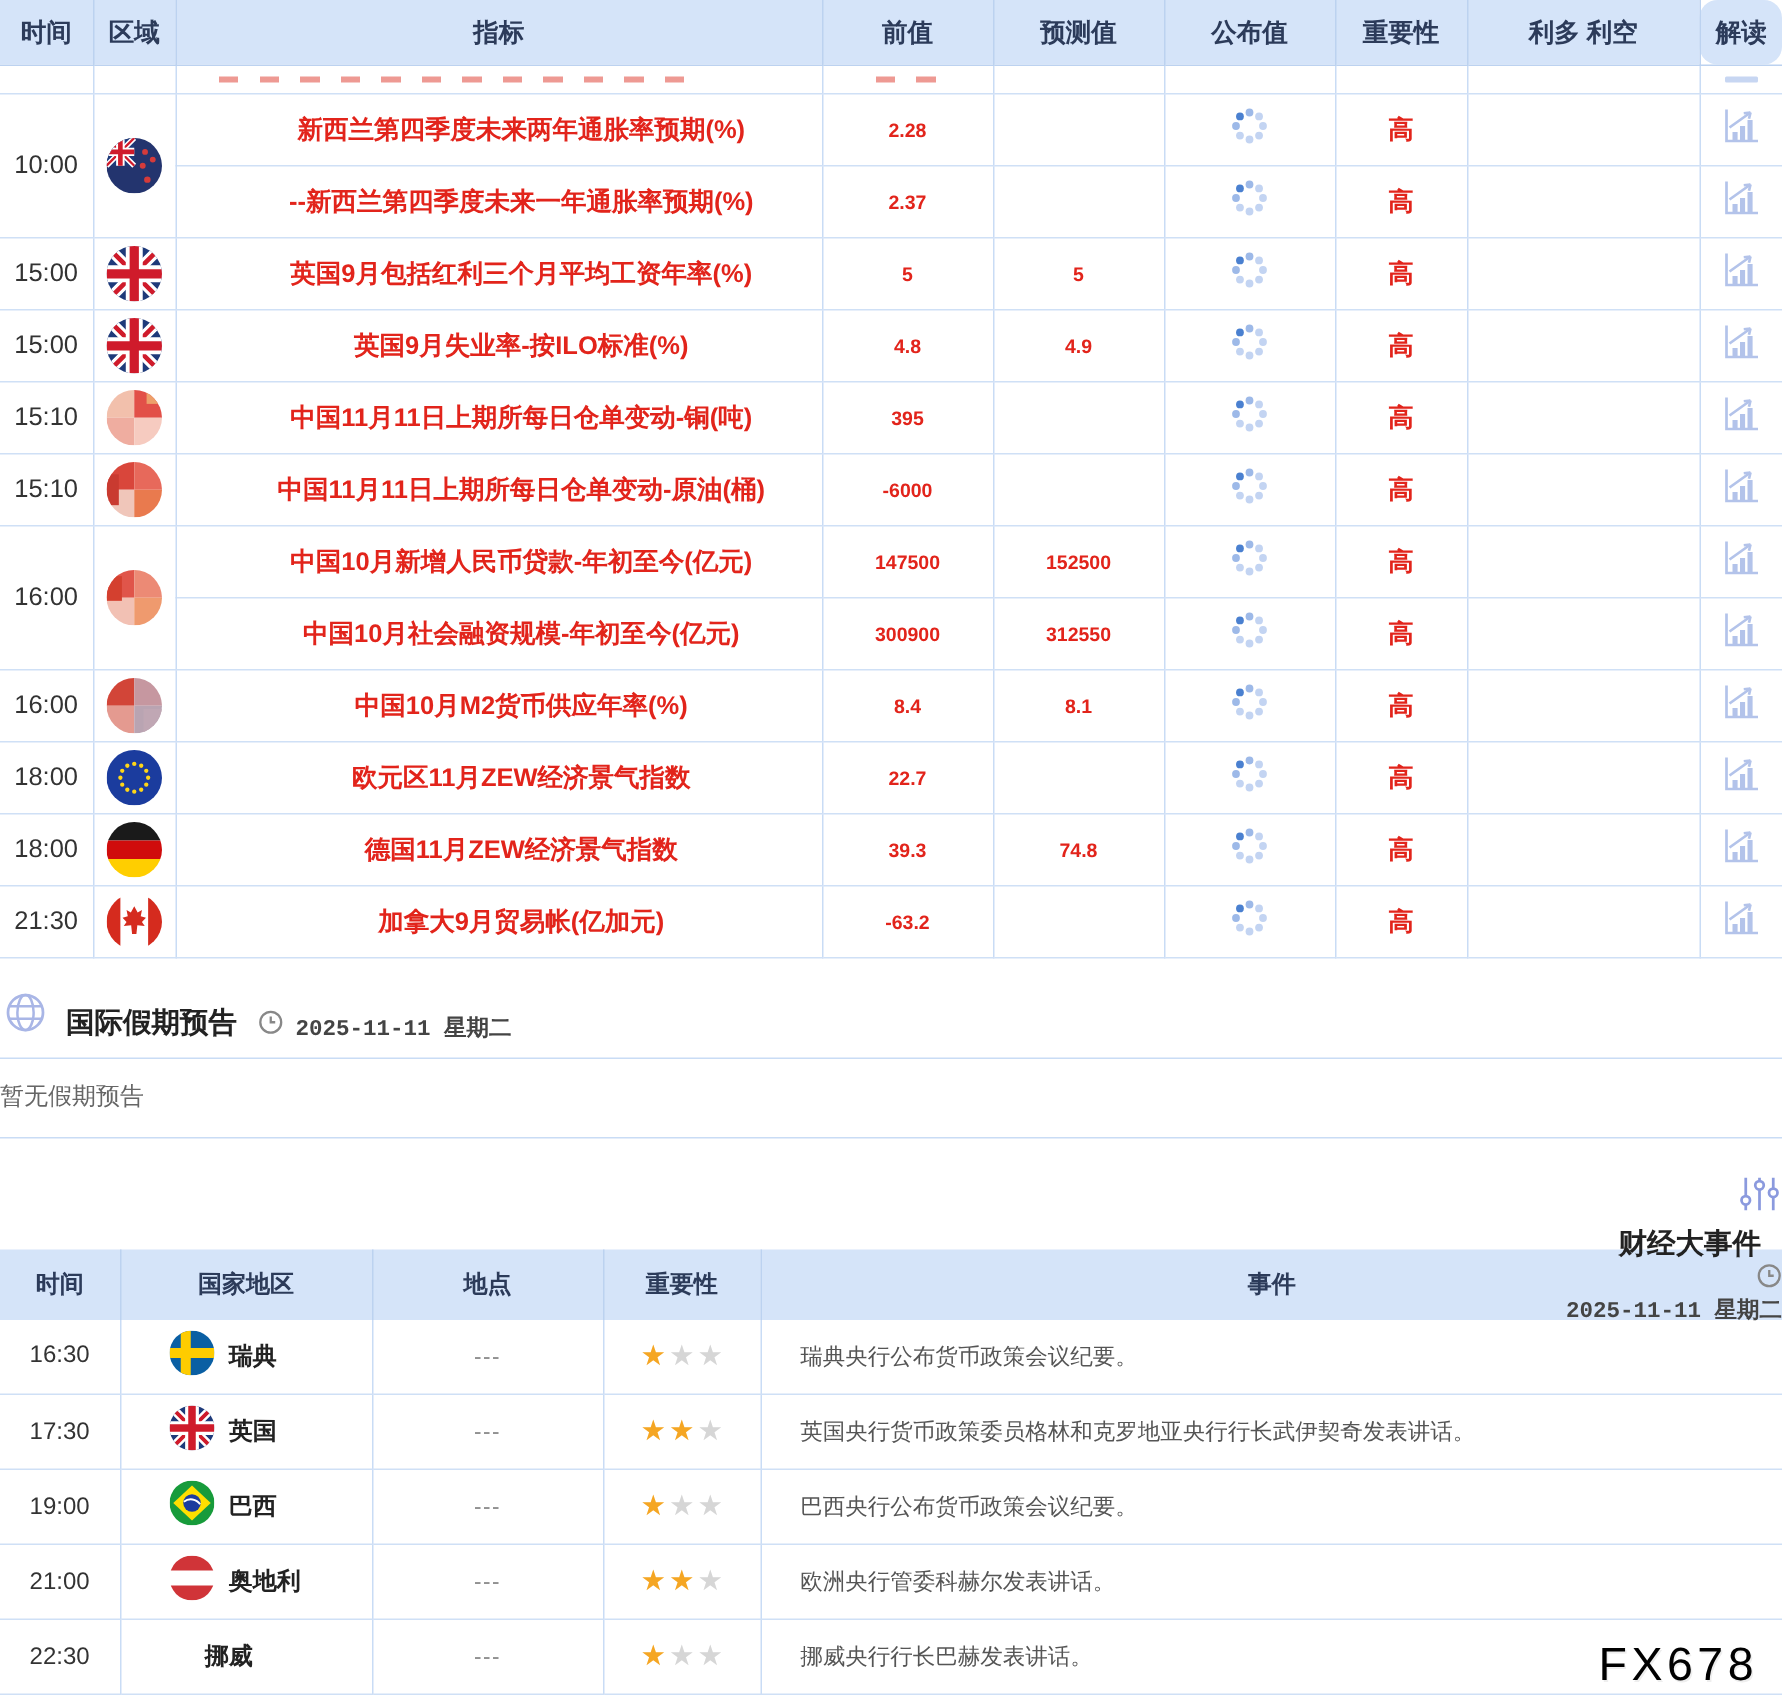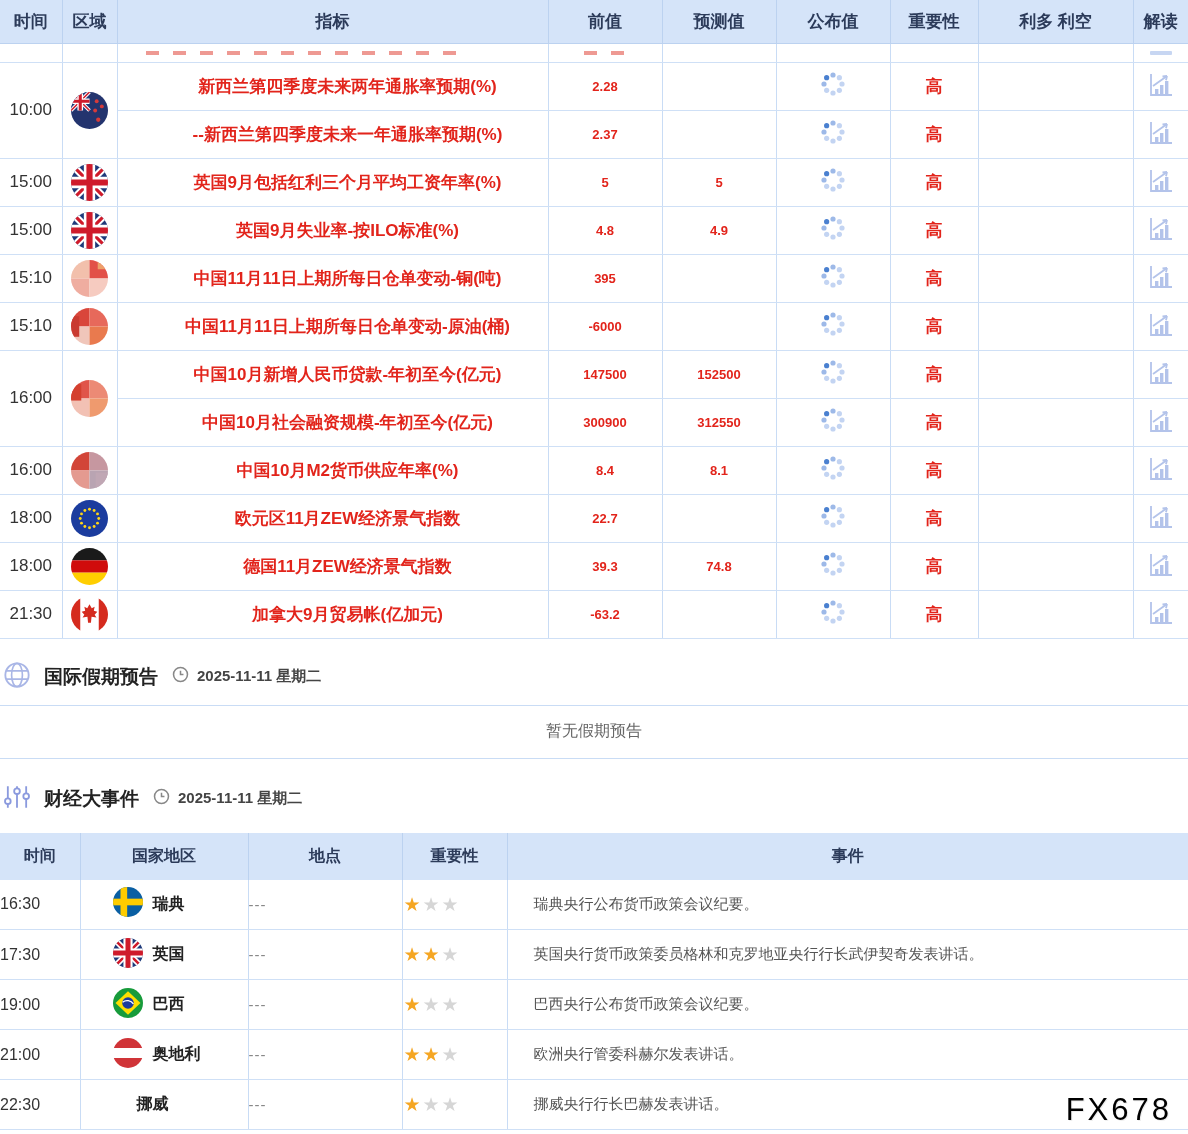--- a/index.html
+++ b/index.html
@@ -6,59 +6,59 @@
   body {
     width:1188px; height:1134px; overflow:hidden; position:relative;
     background:#fff; font-family:"Liberation Sans","DejaVu Sans",sans-serif;
   }
   table { border-collapse:collapse; table-layout:fixed; width:1188px; }
   
   table.cal thead th {
     background:#d5e4f9; height:43px; font-size:17px; font-weight:bold;
     color:#2c3b5a; border-right:1px solid #bcd2f0; border-bottom:1px solid #bcd2f0;
   }
-  table.cal thead th:last-child { border-right:none; }
+  table.cal thead th:last-child { border-right:none;border-radius:12px; }
   table.cal td {
     border-right:1px solid #c9dcf5; border-bottom:1px solid #cfe0f6;
     text-align:center; vertical-align:middle; background:#fff;
   }
   table.cal td:last-child { border-right:none; }
   table.cal tr.datarow td { height:48px; }
   table.cal tr.partial td { height:19px; }
   td.time { font-size:17px; color:#333; }
   td.ind  { text-align:right; padding-left:30px; font-size:17px; font-weight:bold; color:#e2241b; }
   td.val  { font-size:13px; font-weight:bold; color:#e2241b; }
   td.imp  { font-size:17px; font-weight:bold; color:#e2241b; }
   td.flag svg { vertical-align:middle; }
   td.interp { cursor:pointer; }
   .redstrip { height:4px; margin-left:28px; width:75%;
     background:repeating-linear-gradient(90deg, rgba(224,70,58,.55) 0 13px, transparent 13px 27px); }
   .redstrip.small { margin:0 auto; width:42px; }
   .bluesliver { height:4px; width:22px; margin:0 auto; background:#c7d6f2; border-radius:1px; }
   
-  .sec-head { display:flex; align-items:center; height:36px; padding-left:2px; }
+  .sec-head { display:flex; align-items:flex-end; height:36px; padding-left:2px;font-family:Liberation Mono, monospace; }
   .sec-head.h1 { margin-top:20px; }
-  .sec-head.h2 { margin-top:22px; }
+  .sec-head.h2 { margin-top:22px;flex-direction:column; }
   .sec-title { font-size:19px; font-weight:bold; color:#222; margin:0 14px 0 12px; }
   .sec-date  { font-size:15px; font-weight:bold; color:#444; margin-left:8px; }
   .holiday-box {
     margin-top:10px; height:54px; border-top:1px solid #c9dcf5; border-bottom:1px solid #c9dcf5;
-    display:flex; align-items:center; justify-content:center;
+    display:flex; align-items:center; justify-content:flex-start;
     font-size:16px; color:#666;
   }
   
   table.ev { margin-top:16px; }
   table.ev thead th {
     background:#d5e4f9; height:47px; font-size:16px; font-weight:bold;
     color:#2c3b5a; border-right:1px solid #bcd2f0;
   }
   table.ev thead th:last-child { border-right:none; }
   table.ev td {
     height:50px; border-right:1px solid #c9dcf5; border-bottom:1px solid #cfe0f6;
-    text-align:left; vertical-align:middle; background:#fff;
+    text-align:center; vertical-align:middle; background:#fff;
   }
   table.ev td:last-child { border-right:none; }
   td.ev-time { font-size:16px; color:#333; }
   .country-wrap { display:flex; align-items:center; justify-content:flex-start; padding-left:32px; }
   .country-name { font-size:16px; font-weight:bold; color:#222; margin-left:10px; }
   .country-name.noflag { margin-left:24px; }
   td.ev-loc { font-size:15px; color:#888; letter-spacing:1px; }
   .star { font-size:19px; color:#d6d6d6; margin:0 1px; }
   .star.filled { color:#f5a623; }
   td.ev-event { text-align:left !important; padding-left:26px; font-size:15px; color:#555;margin-top:12px; }

